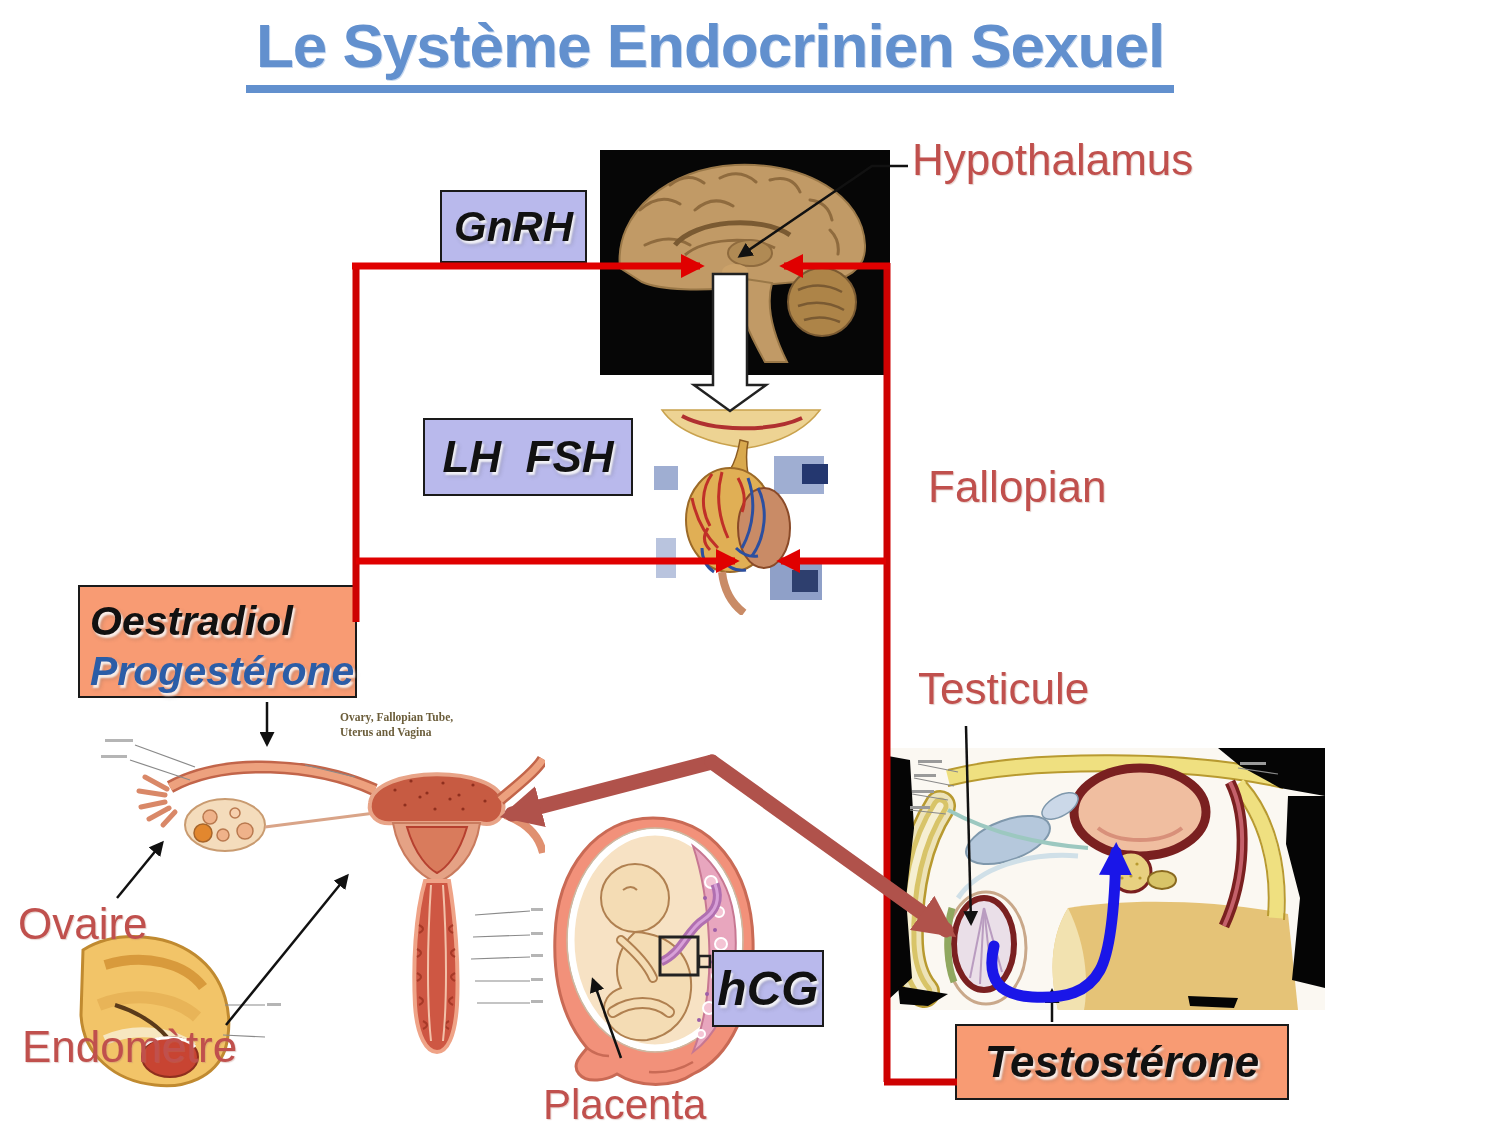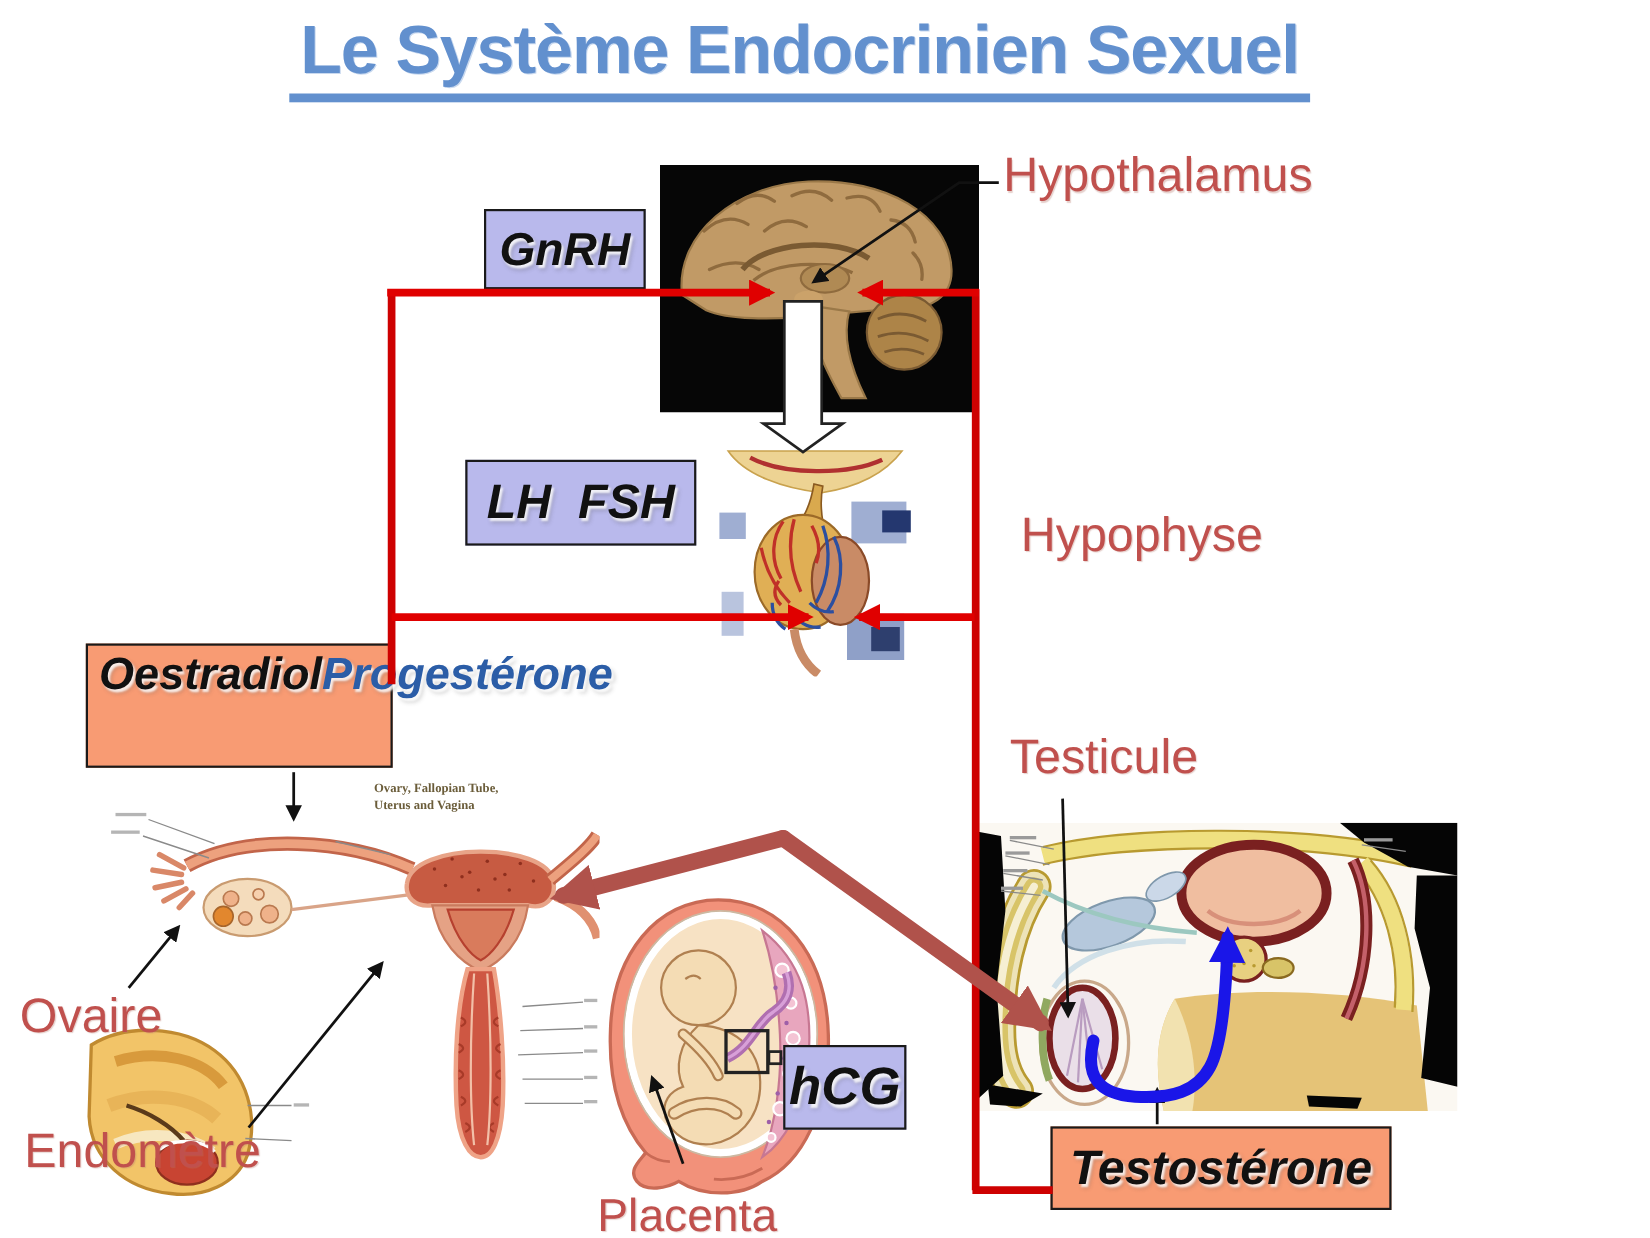--- a/index.html
+++ b/index.html
@@ -13,42 +13,42 @@
     --blue-arrow:#1A16E8;
     --box-border:#1A1A1A;
   }
   html,body{margin:0;padding:0;background:#ffffff;}
   #canvas{
     position:relative;width:1500px;height:1125px;background:#ffffff;overflow:hidden;
     font-family:"Liberation Sans",sans-serif;
   }
   .abs{position:absolute;}
   
-  .title-wrap{left:0;top:10px;width:1420px;text-align:center;margin-left:17px;}
+  .title-wrap{left:0;top:10px;width:1420px;text-align:center;}
   .title-text{
     display:inline-block;color:var(--title-blue);font-size:62px;font-weight:bold;
     letter-spacing:-1px;padding:0 10px 4px 10px;border-bottom:8px solid var(--title-blue);
     text-shadow:1px 1px 0 #c9d9ef;
   }
   
   .hbox{
     display:flex;align-items:center;justify-content:center;
     border:2.5px solid var(--box-border);box-sizing:border-box;
     font-weight:bold;font-style:italic;color:#111;
     text-shadow:2px 3px 2px rgba(255,255,255,0.85), 3px 4px 4px rgba(60,60,60,0.25);
   }
   .lav{background:var(--box-lavender);}
   .sal{background:var(--box-salmon);}
   .box-gnrh{left:440px;top:190px;width:147px;height:73px;font-size:42px;}
   .box-lhfsh{left:423px;top:418px;width:210px;height:78px;font-size:44px;}
   .box-lhfsh span{white-space:pre;}
-  .box-oestr{left:78px;top:585px;width:279px;height:113px;flex-direction:row;align-items:flex-start;justify-content:flex-start;padding-left:10px;font-size:41px;line-height:50px;}
+  .box-oestr{left:78px;top:585px;width:279px;height:113px;flex-direction:column;align-items:flex-start;justify-content:flex-end;padding-left:10px;font-size:41px;line-height:50px;}
   .box-oestr .l2{color:var(--progesterone-blue);}
   .box-hcg{left:712px;top:950px;width:112px;height:77px;font-size:48px;}
-  .box-testo{left:955px;top:1024px;width:310px;height:76px;font-size:44px;}
+  .box-testo{left:955px;top:1024px;width:334px;height:76px;font-size:44px;}
   
   .rlabel{color:var(--label-red);font-size:44px;font-weight:normal;letter-spacing:0px;text-shadow:1px 1px 1px rgba(180,120,110,.35);white-space:nowrap;}
   .lb-hypothalamus{left:912px;top:135px;}
   .lb-hypophyse{left:928px;top:462px;}
   .lb-testicule{left:918px;top:664px;}
   .lb-ovaire{left:18px;top:899px;}
   .lb-endometre{left:22px;top:1022px;}
   .lb-placenta{left:543px;top:1081px;font-size:42px;}
   
   .fem-caption{
@@ -309,21 +309,21 @@
     <span class="l2">Progestérone</span>
   </div>
   <div class="abs hbox lav box-hcg">
     <span>hCG</span>
   </div>
   <div class="abs hbox sal box-testo">
     <span>Testostérone</span>
   </div>
 
   <div class="abs rlabel lb-hypothalamus">Hypothalamus</div>
-  <div class="abs rlabel lb-hypophyse">Hypophyse</div>
+  <div class="abs rlabel lb-hypophyse">Fallopian</div>
   <div class="abs rlabel lb-testicule">Testicule</div>
   <div class="abs rlabel lb-ovaire">Ovaire</div>
   <div class="abs rlabel lb-endometre">Endomètre</div>
   <div class="abs rlabel lb-placenta">Placenta</div>
 
   <svg class="abs overlay" width="1500" height="1125" viewBox="0 0 1500 1125">
     <defs>
       <marker id="ared" viewBox="0 0 10 10" refX="8" refY="5" markerWidth="3.4" markerHeight="3.4" orient="auto">
         <path d="M0,0 L10,5 L0,10 Z" fill="#E00000" style="fill:var(--arrow-red)"></path>
       </marker>

